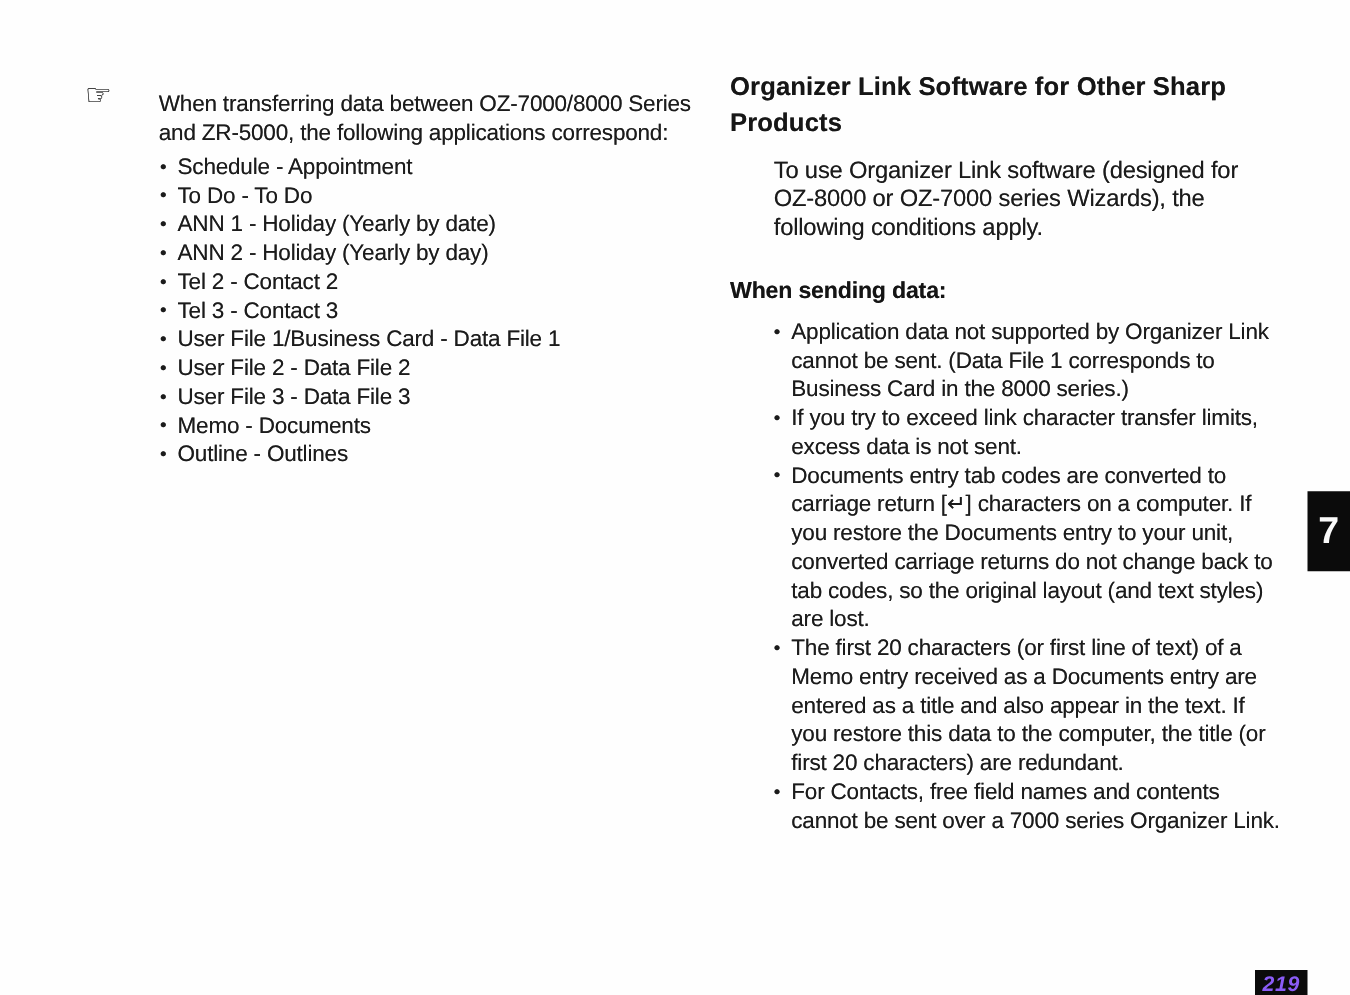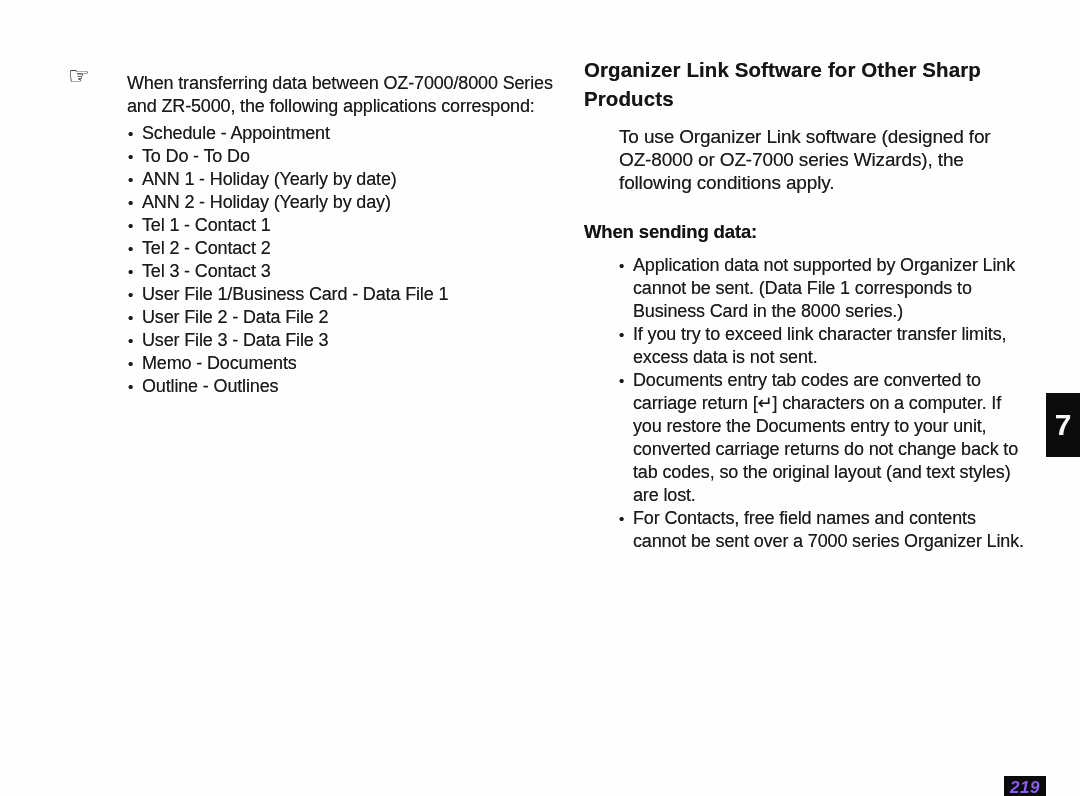--- a/index.html
+++ b/index.html
@@ -135,39 +135,39 @@
 
   <span class="note-icon">☞</span>
 
   <div class="note-block">
     <p class="note-intro">When transferring data between OZ-7000/8000 Series and ZR-5000, the following applications correspond:</p>
     <ul class="plain-list">
       <li>Schedule - Appointment</li>
       <li>To Do - To Do</li>
       <li>ANN 1 - Holiday (Yearly by date)</li>
       <li>ANN 2 - Holiday (Yearly by day)</li>
-      <li>Tel 1 - Contact 1</li>
       <li>Tel 2 - Contact 2</li>
       <li>Tel 3 - Contact 3</li>
       <li>User File 1/Business Card - Data File 1</li>
       <li>User File 2 - Data File 2</li>
       <li>User File 3 - Data File 3</li>
       <li>Memo - Documents</li>
       <li>Outline - Outlines</li>
     </ul>
   </div>
 
   <div class="section">
     <h2 class="section-title">Organizer Link Software for Other Sharp Products</h2>
     <p class="section-intro">To use Organizer Link software (designed for OZ-8000 or OZ-7000 series Wizards), the following conditions apply.</p>
     <h3 class="subheading">When sending data:</h3>
     <ul class="bullets">
       <li>Application data not supported by Organizer Link cannot be sent. (Data File 1 corresponds to Business Card in the 8000 series.)</li>
       <li>If you try to exceed link character transfer limits, excess data is not sent.</li>
       <li>Documents entry tab codes are converted to carriage return [↵] characters on a computer. If you restore the Documents entry to your unit, converted carriage returns do not change back to tab codes, so the original layout (and text styles) are lost.</li>
+      <li>The first 20 characters (or first line of text) of a Memo entry received as a Documents entry are entered as a title and also appear in the text. If you restore this data to the computer, the title (or first 20 characters) are redundant.</li>
       <li>For Contacts, free field names and contents cannot be sent over a 7000 series Organizer Link.</li>
     </ul>
   </div>
 
   <div class="chapter-tab">7</div>
 
   <div class="page-badge">219</div>
 
 </div>
 

